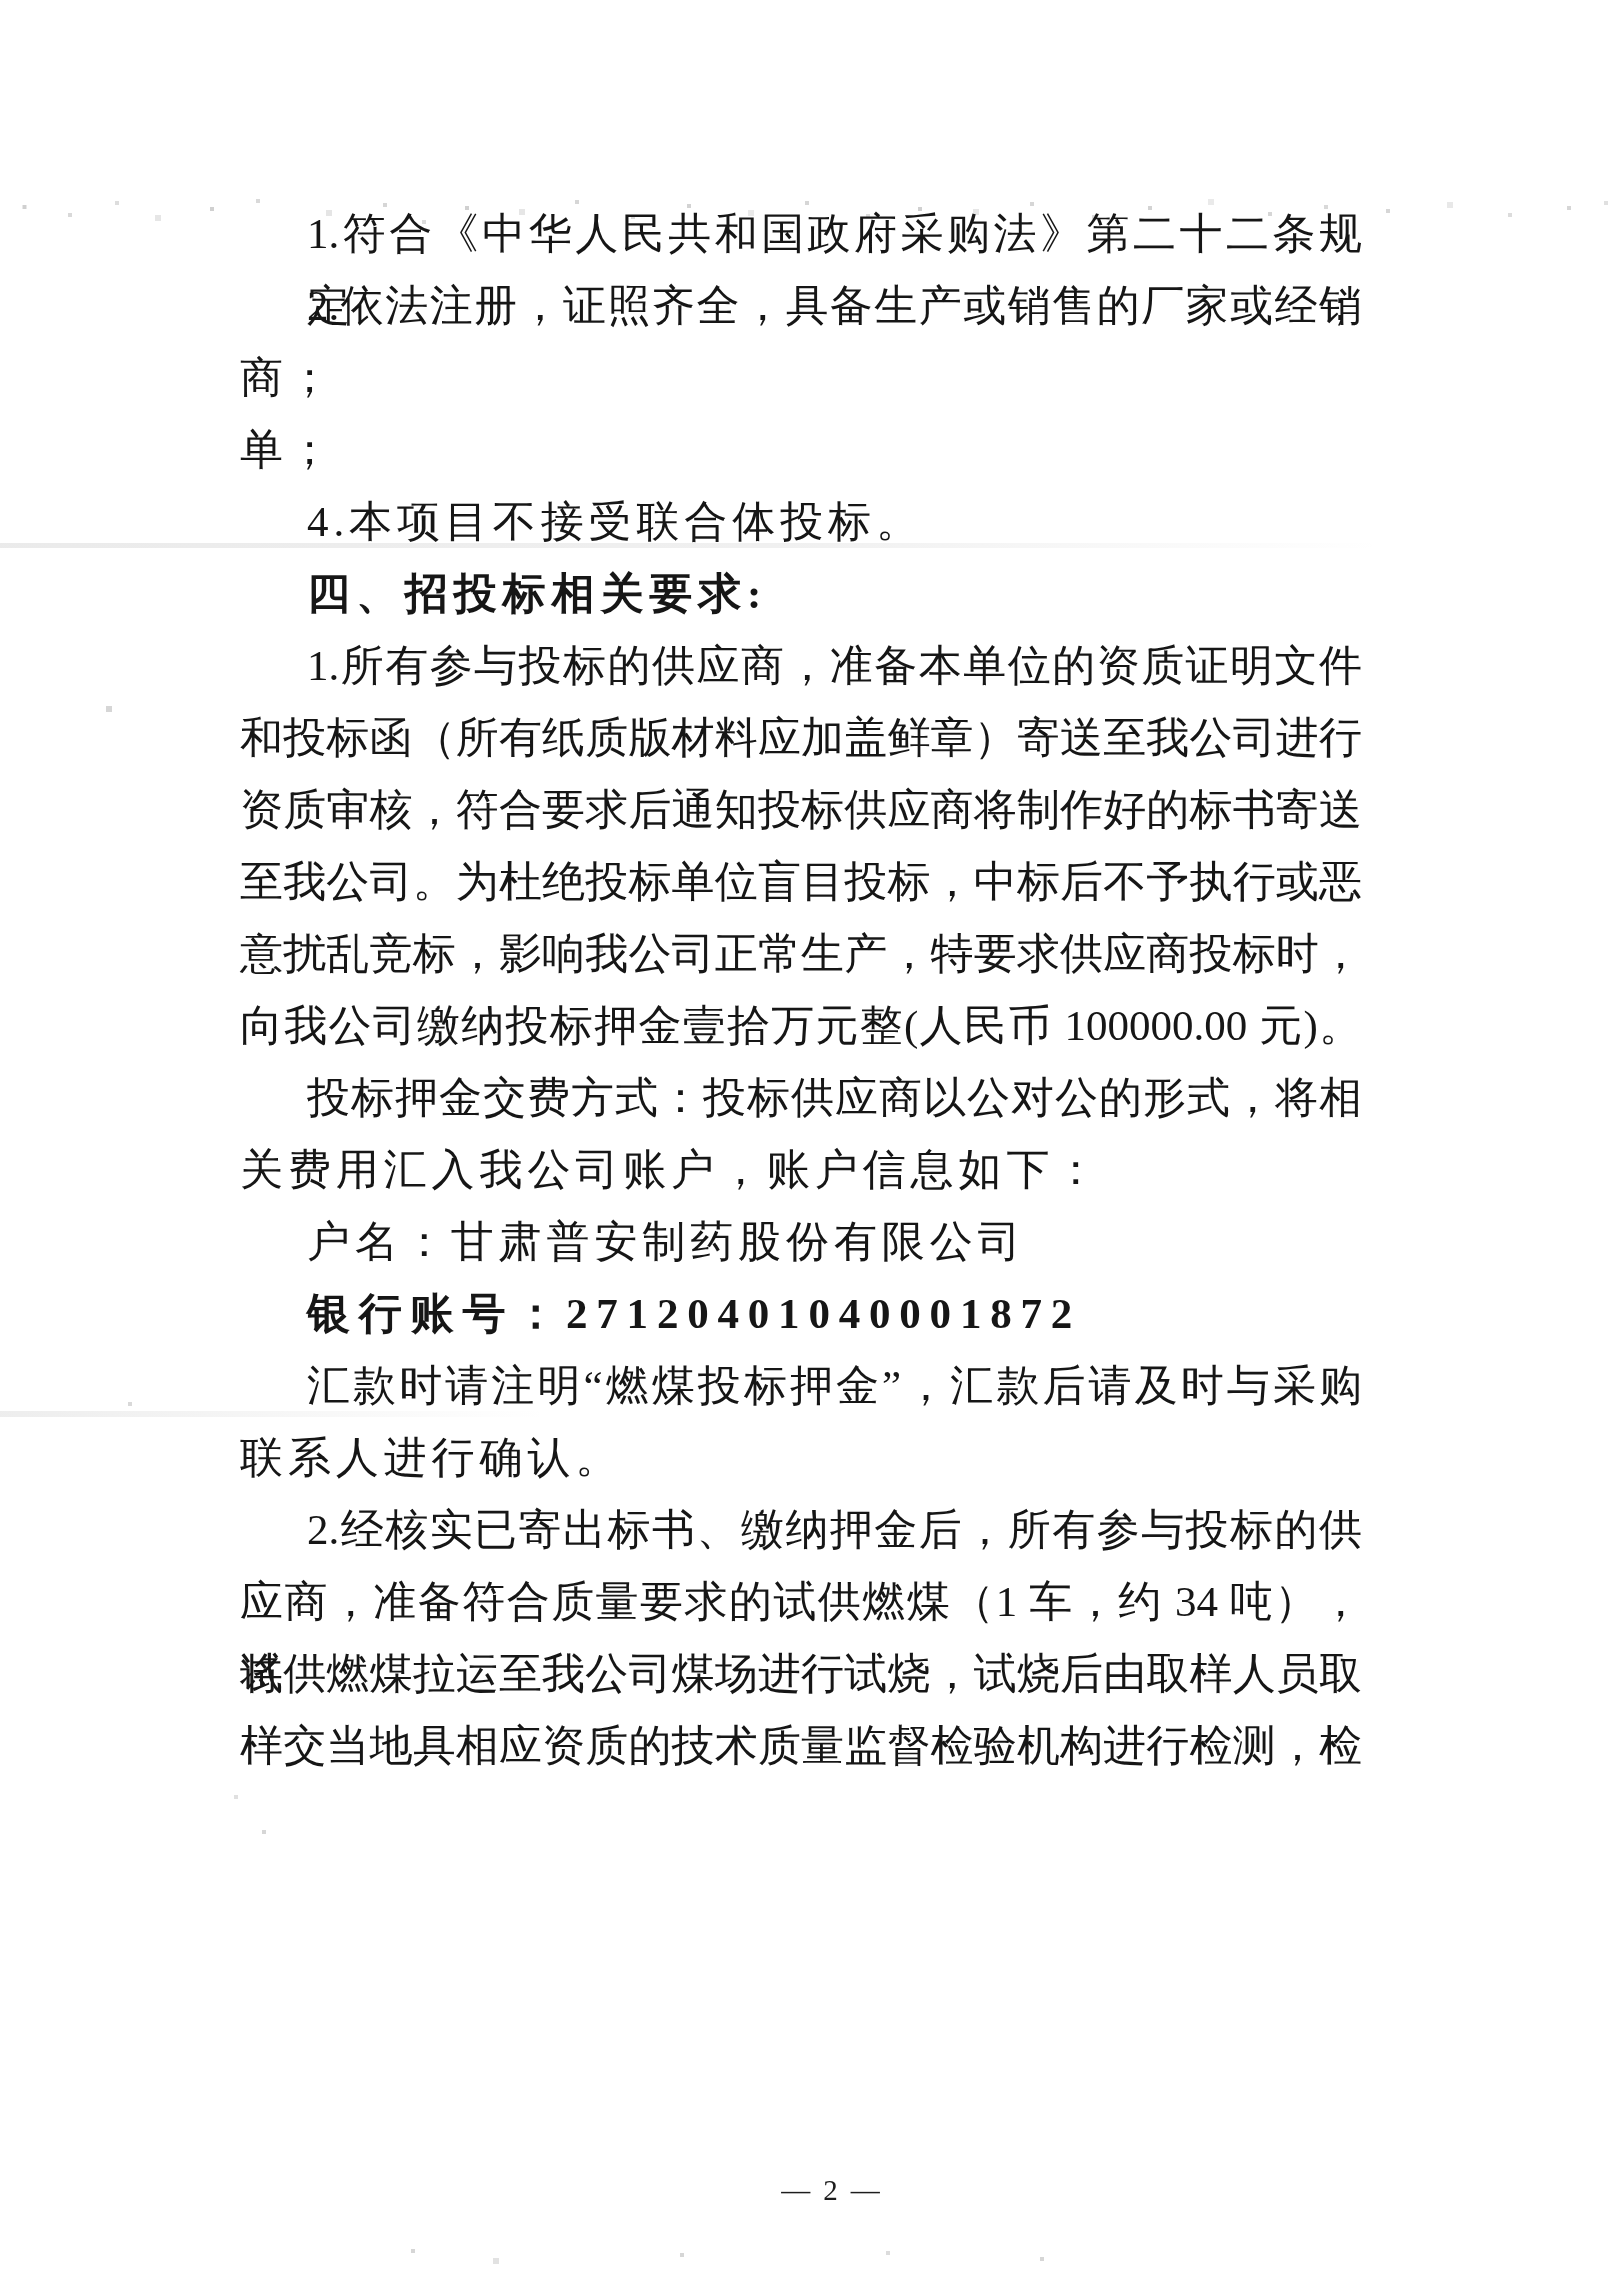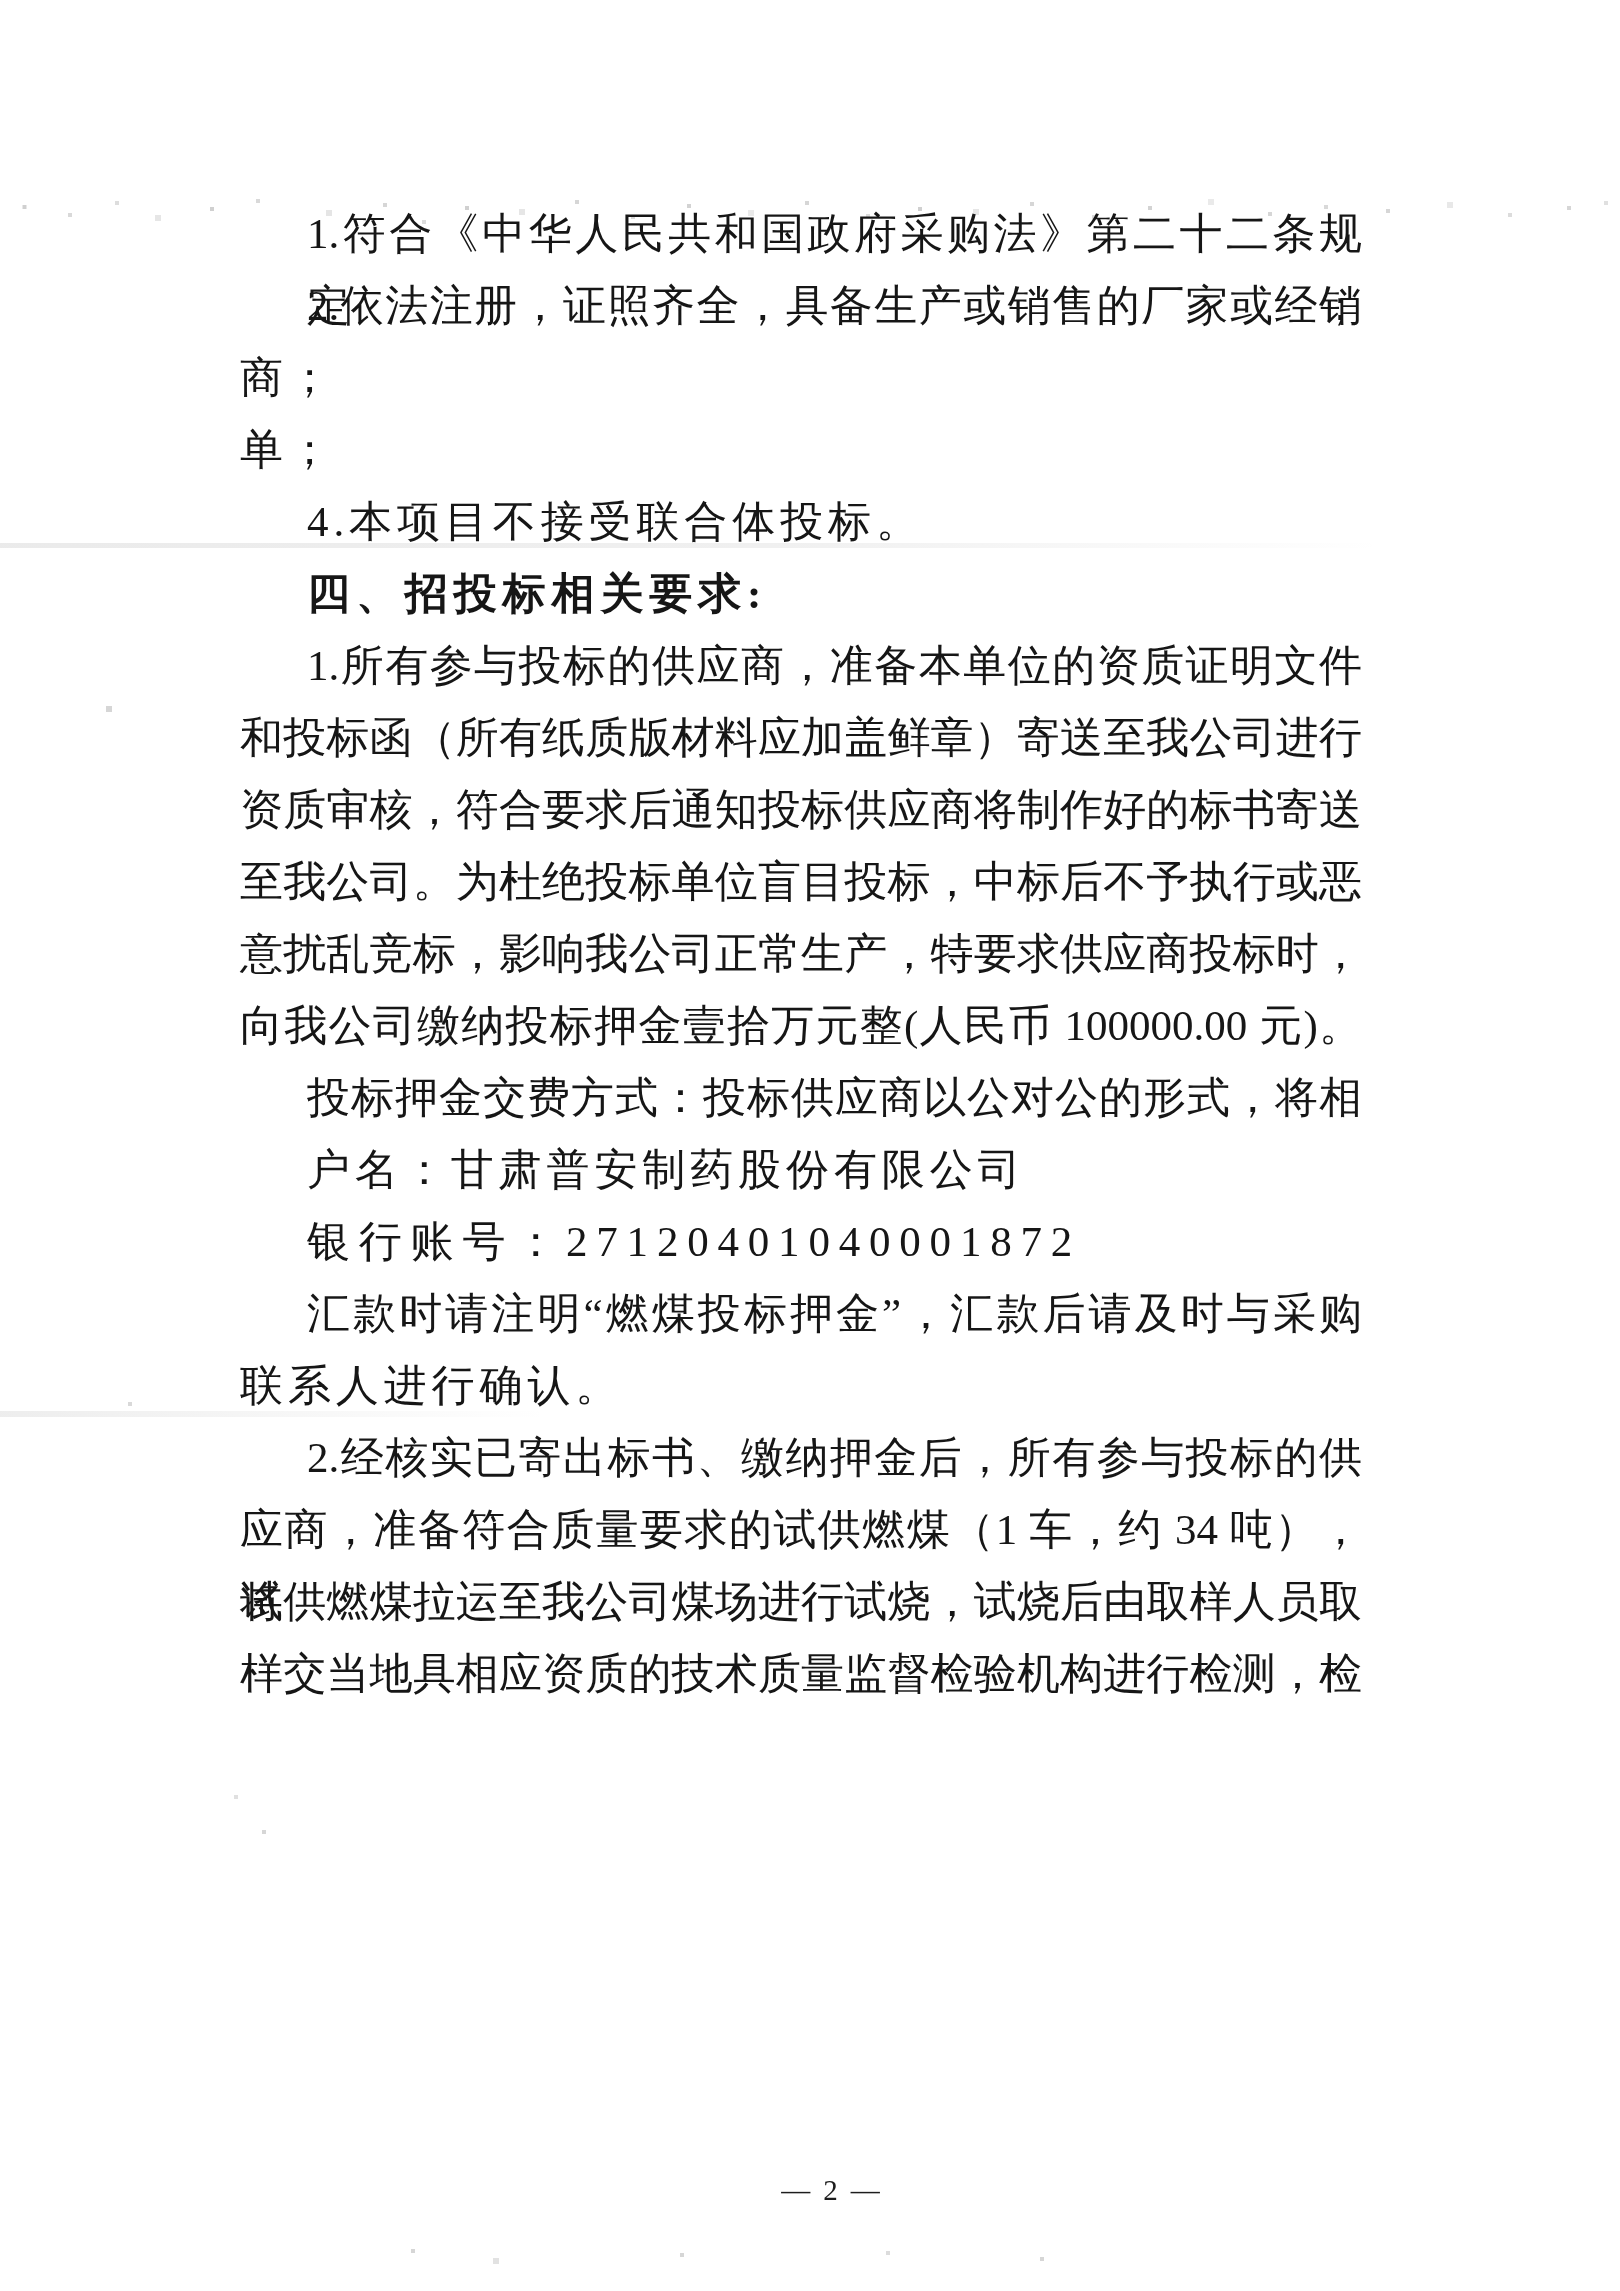--- a/index.html
+++ b/index.html
@@ -33,21 +33,21 @@
     overflow: visible;
   }
   .line.just {
     letter-spacing: 0;
     white-space: normal;
     text-align: justify;
     text-align-last: justify;
   }
   .line.indent { padding-left: 67px; }
   .line.bold { font-weight: bold; letter-spacing: 5.9px; }
-  .line.spaced { letter-spacing: 8.8px; }
+  .line.spaced { letter-spacing: 8.8px; font-weight: bold; }
   .footer {
     position: absolute;
     top: 2174px;
     left: 0;
     width: 100%;
     text-align: center;
     font-size: 29px;
     letter-spacing: 2.9px;
     color: #1d1d1d;
   }
@@ -117,20 +117,21 @@
       <div class="line">单；</div>
       <div class="line indent">4.本项目不接受联合体投标。</div>
       <div class="line indent bold">四、招投标相关要求:</div>
       <div class="line indent just">1.所有参与投标的供应商，准备本单位的资质证明文件</div>
       <div class="line just">和投标函（所有纸质版材料应加盖鲜章）寄送至我公司进行</div>
       <div class="line just">资质审核，符合要求后通知投标供应商将制作好的标书寄送</div>
       <div class="line just">至我公司。为杜绝投标单位盲目投标，中标后不予执行或恶</div>
       <div class="line just">意扰乱竞标，影响我公司正常生产，特要求供应商投标时，</div>
       <div class="line just">向我公司缴纳投标押金壹拾万元整(人民币 100000.00 元)。</div>
       <div class="line indent just">投标押金交费方式：投标供应商以公对公的形式，将相</div>
+      <div class="line">关费用汇入我公司账户，账户信息如下：</div>
       <div class="line indent">户名：甘肃普安制药股份有限公司</div>
       <div class="line indent spaced">银行账号：27120401040001872</div>
       <div class="line indent just">汇款时请注明“燃煤投标押金”，汇款后请及时与采购</div>
       <div class="line">联系人进行确认。</div>
       <div class="line indent just">2.经核实已寄出标书、缴纳押金后，所有参与投标的供</div>
       <div class="line just">应商，准备符合质量要求的试供燃煤（1 车，约 34 吨），将</div>
       <div class="line just">试供燃煤拉运至我公司煤场进行试烧，试烧后由取样人员取</div>
       <div class="line just">样交当地具相应资质的技术质量监督检验机构进行检测，检</div>
     </div>
 

